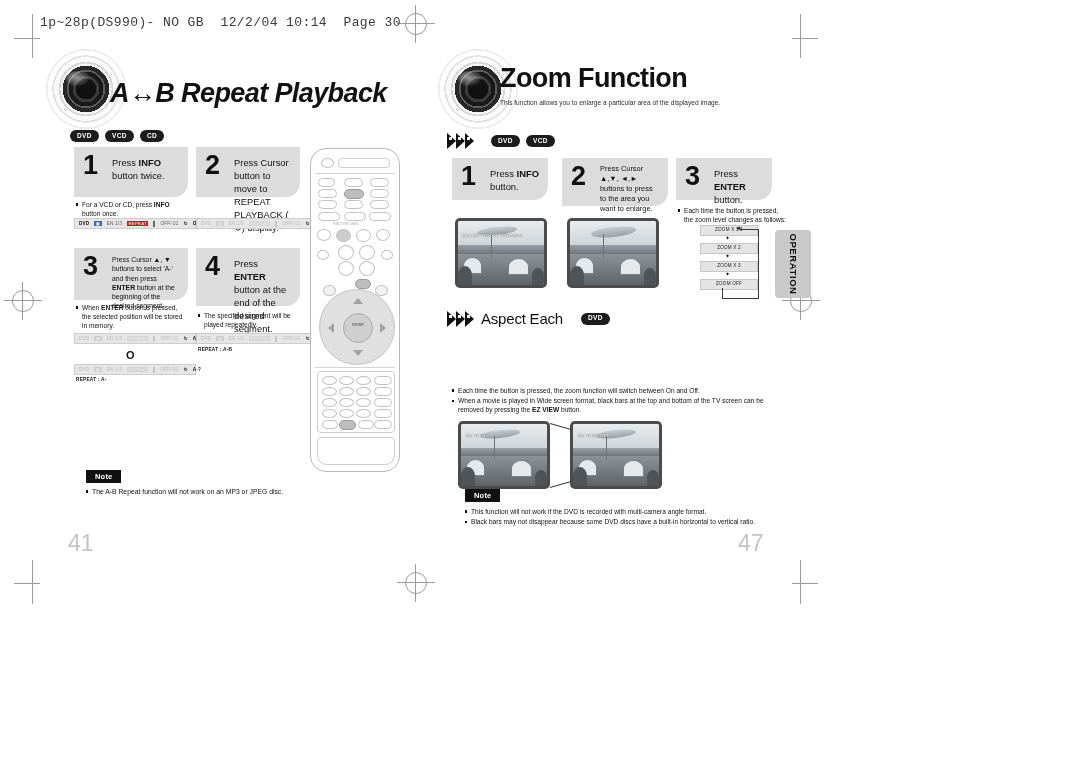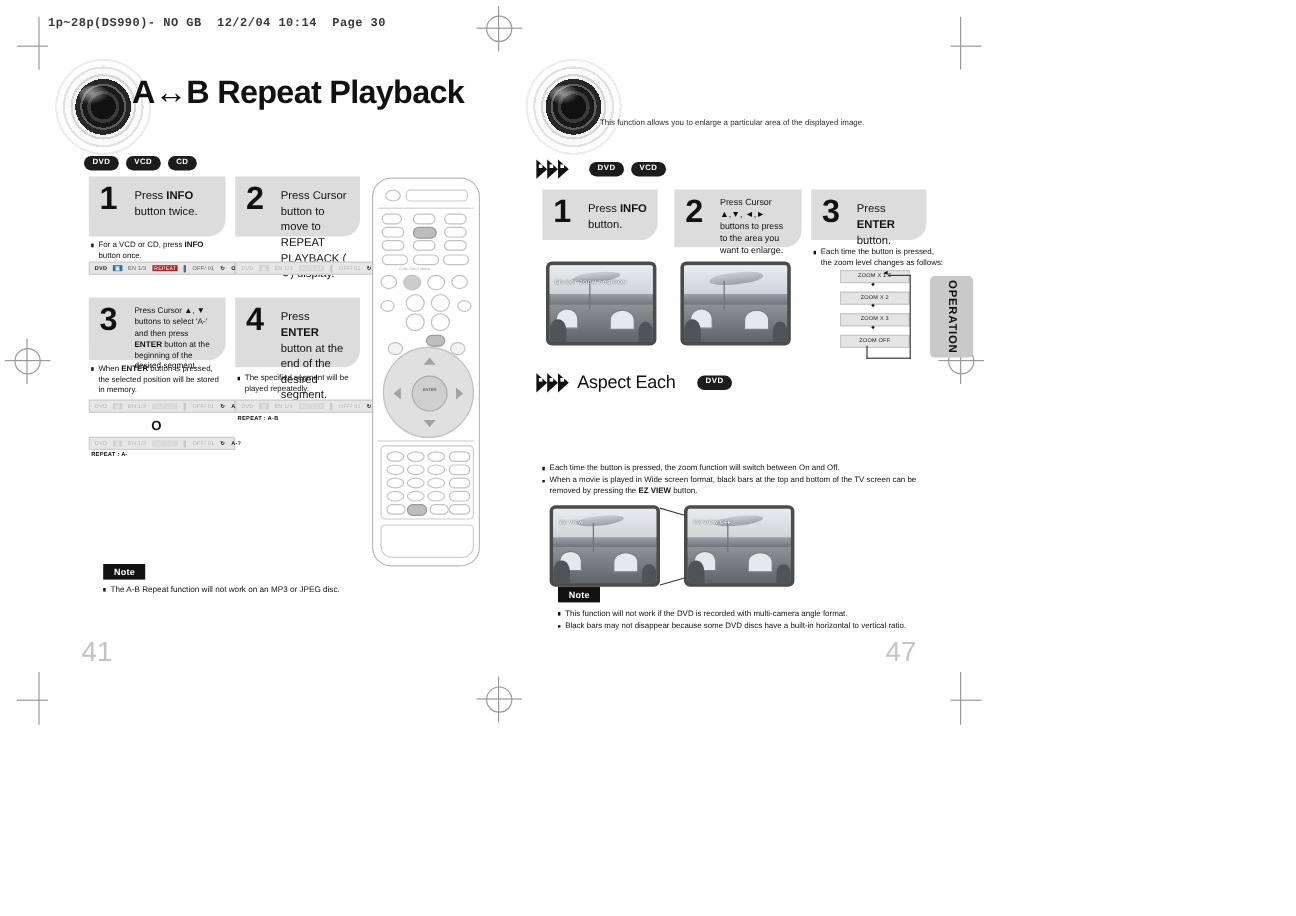--- a/index.html
+++ b/index.html
@@ -11,21 +11,21 @@
   
   .cmark{position:absolute;background:#9a9a9a;}
   .cmark.h{height:1px;}
   .cmark.v{width:1px;}
   .reg{position:absolute;width:20px;height:20px;border:1px solid #9a9a9a;border-radius:50%;}
   .reg:before,.reg:after{content:"";position:absolute;background:#9a9a9a;}
   .reg:before{left:-9px;top:9px;width:38px;height:1px;}
   .reg:after{top:-9px;left:9px;height:38px;width:1px;}
 
   .slugline{position:absolute;left:40px;top:15px;font-family:"Liberation Mono",monospace;
-            font-size:10px;color:#3a3a3a;letter-spacing:.4px;white-space:pre;font-weight:bold;}
+            font-size:13px;color:#3a3a3a;letter-spacing:.4px;white-space:pre;}
   .disc-emblem{position:absolute;width:82px;height:82px;border-radius:50%;
       background:
         radial-gradient(circle at 50% 50%, #111 0 18%, #3a3a3a 18% 23%, #181818 23% 30%,
                         #5d5d5d 30% 33%, #262626 33% 40%, #f4f4f4 40% 44%,
                         #d7d7d7 44% 47%, #fafafa 47% 55%, #e2e2e2 55% 58%,
                         #ffffff 58% 66%, #ededed 66% 69%, #ffffff 69% 78%,
                         #f1f1f1 78% 81%, #ffffff 81% 100%);
   }
   .disc-emblem .glint{position:absolute;left:26%;top:28%;width:30%;height:20%;border-radius:50%;
       background:radial-gradient(ellipse at 40% 40%, rgba(255,255,255,.55), rgba(255,255,255,0) 70%);}
@@ -150,21 +150,21 @@
   <div class="reg" style="left:405px;top:13px;"></div>
   <div class="reg" style="left:405px;top:572px;"></div>
   <div class="reg" style="left:12px;top:290px;"></div>
   <div class="reg" style="left:790px;top:290px;"></div>
 
   <div class="slugline">1p~28p(DS990)- NO GB  12/2/04 10:14  Page 30</div>
 
   <div class="disc-emblem" style="left:45px;top:48px;">
     <div class="glint"></div>
   </div>
-  <div class="sect-title" style="left:110px;top:62px;">A↔B Repeat Playback</div>
+  <div class="sect-title" style="left:110px;top:78px;font-style:italic;">A↔B Repeat Playback</div>
 
   <div class="badges abs" style="left:70px;top:130px;">
     <span class="badge">DVD</span>
     <span class="badge">VCD</span>
     <span class="badge">CD</span>
   </div>
 
   <div class="step" style="left:74px;top:147px;width:114px;height:50px;">
     <div class="num">1</div>
     <div class="txt">Press <b>INFO</b> button twice.</div>
@@ -326,20 +326,21 @@
       <div class="rc-btn" style="left:4px;top:48px;width:14px;height:7px;"></div>
       <div class="rc-btn" style="left:40px;top:48px;width:14px;height:7px;"></div>
       <div class="rc-btn" style="left:56px;top:48px;width:16px;height:7px;"></div>
     </div>
     <div class="rc-box" style="left:6px;top:288px;width:76px;height:26px;border-radius:4px 4px 10px 10px;"></div>
   </div>
 
   <div class="disc-emblem" style="left:437px;top:48px;">
     <div class="glint"></div>
   </div>
+  <div class="sect-title" style="left:500px;top:63px;">Zoom Function</div>
   <div class="sect-sub" style="left:500px;top:99px;">This function allows you to enlarge a particular area of the displayed image.</div>
 
   <div class="subhead" style="left:447px;top:133px;">
     <span class="arrows">
       <i></i>
         <i></i>
         <i></i>
         <em></em>
         <em class="b"></em>
         <em class="c"></em>

